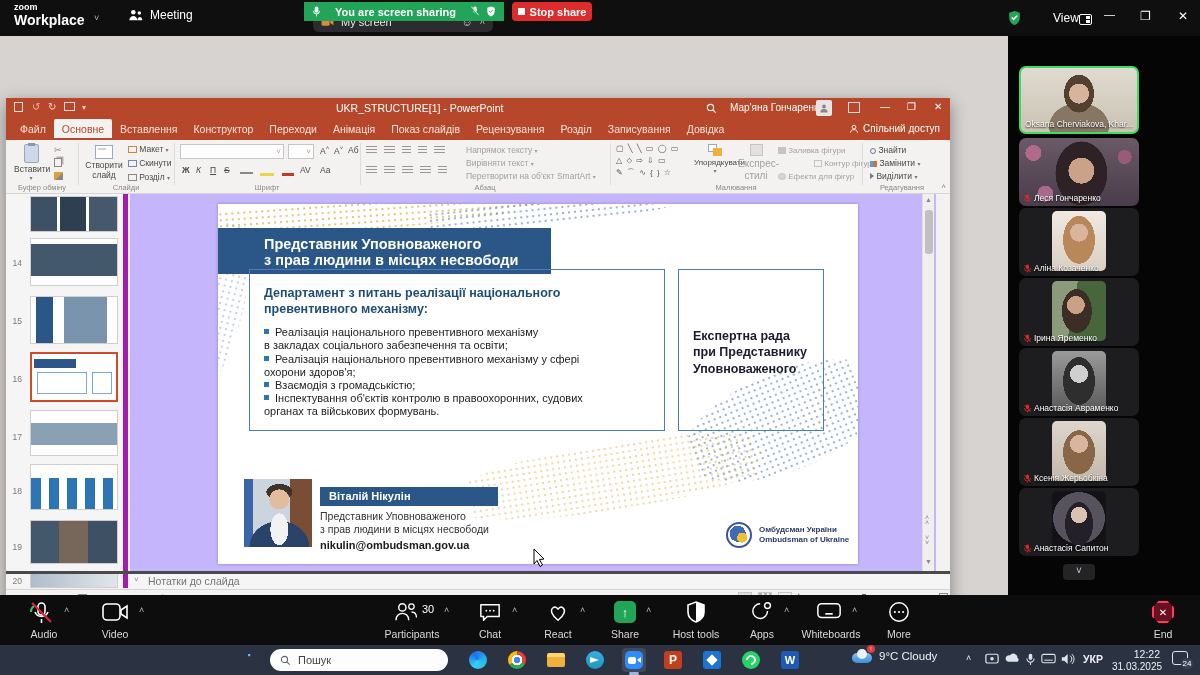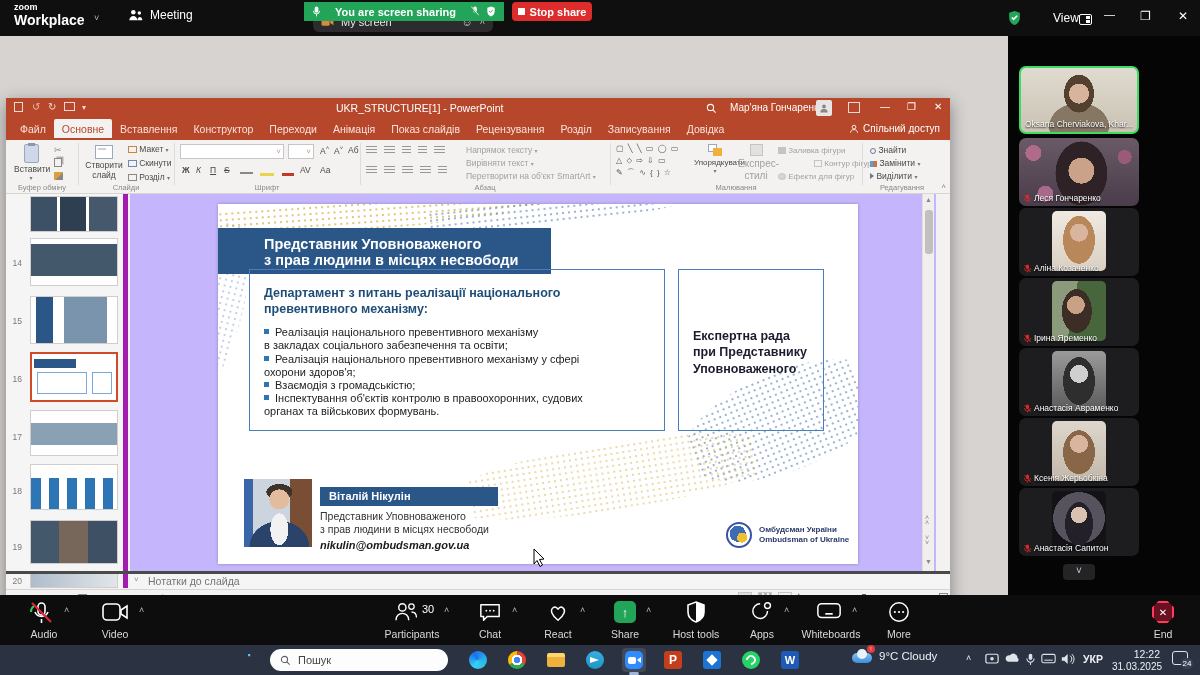--- a/index.html
+++ b/index.html
@@ -314,21 +314,21 @@
           <div class="a bluebox" style="left:460px;top:65px;width:146px;height:162px;">
             <div class="pre" style="position:absolute;left:14px;top:58px;font-size:12.5px;font-weight:700;color:#1b1b2f;line-height:1.3;">Експертна рада
 при Представнику
 Уповноваженого</div>
           </div>
 
           <div class="a" style="left:26px;top:275px;width:68px;height:68px;background:radial-gradient(circle 10px at 52% 30%,#e2bc9c 99%,transparent),radial-gradient(ellipse 13px 8px at 52% 19%,#3c332c 99%,transparent),radial-gradient(ellipse 9px 16px at 52% 74%,#f2f2f2 99%,transparent),radial-gradient(ellipse 30px 26px at 52% 100%,#2a436b 99%,transparent),linear-gradient(90deg,#3a66a8 0 13%,#ccd5de 13% 68%,#7a4e34 68%);"></div>
           <div class="a" style="left:102px;top:283px;width:178px;height:19px;background:#2a5788;color:#fff;font-size:11px;font-weight:700;padding:3px 0 0 9px;">Віталій Нікулін</div>
           <div class="a" style="left:102px;top:306px;font-size:10.5px;color:#333;">Представник Уповноваженого</div>
           <div class="a" style="left:102px;top:319px;font-size:10.5px;color:#333;">з прав людини в місцях несвободи</div>
-          <div class="a" style="left:102px;top:335px;font-size:11px;font-weight:700;color:#1a1a1a;font-style:italic;">nikulin@ombudsman.gov.ua</div>
+          <div class="a" style="left:102px;top:335px;font-size:11px;font-weight:700;color:#1a1a1a;">nikulin@ombudsman.gov.ua</div>
 
           <div class="a" style="left:508px;top:318px;width:26px;height:26px;border:2px solid #3853a4;border-radius:50%;background:radial-gradient(circle 5px at 64% 62%,#f0c030 99%,transparent),radial-gradient(circle 8px at 44% 44%,#3d6cb4 99%,transparent),#fff;"></div>
           <div class="a" style="left:541px;top:321px;font-size:8px;font-weight:700;color:#2b3a6b;">Омбудсман України</div>
           <div class="a" style="left:541px;top:331px;font-size:8px;font-weight:700;color:#2b3a6b;">Ombudsman of Ukraine</div>
         </div>
 
         <div class="a" style="left:792px;top:0;width:12px;height:377px;background:#f1efed;border-left:1px solid #e1dfdd;">
           <span class="a" style="left:2px;top:2px;font-size:7px;color:#8a8886;">▲</span>
           <div class="a" style="left:2px;top:16px;width:8px;height:44px;background:#c1c0bf;border-radius:3px;"></div>
           <span class="a" style="left:2px;top:322px;font-size:7px;color:#8a8886;line-height:.7;">˄<br>˄</span>

